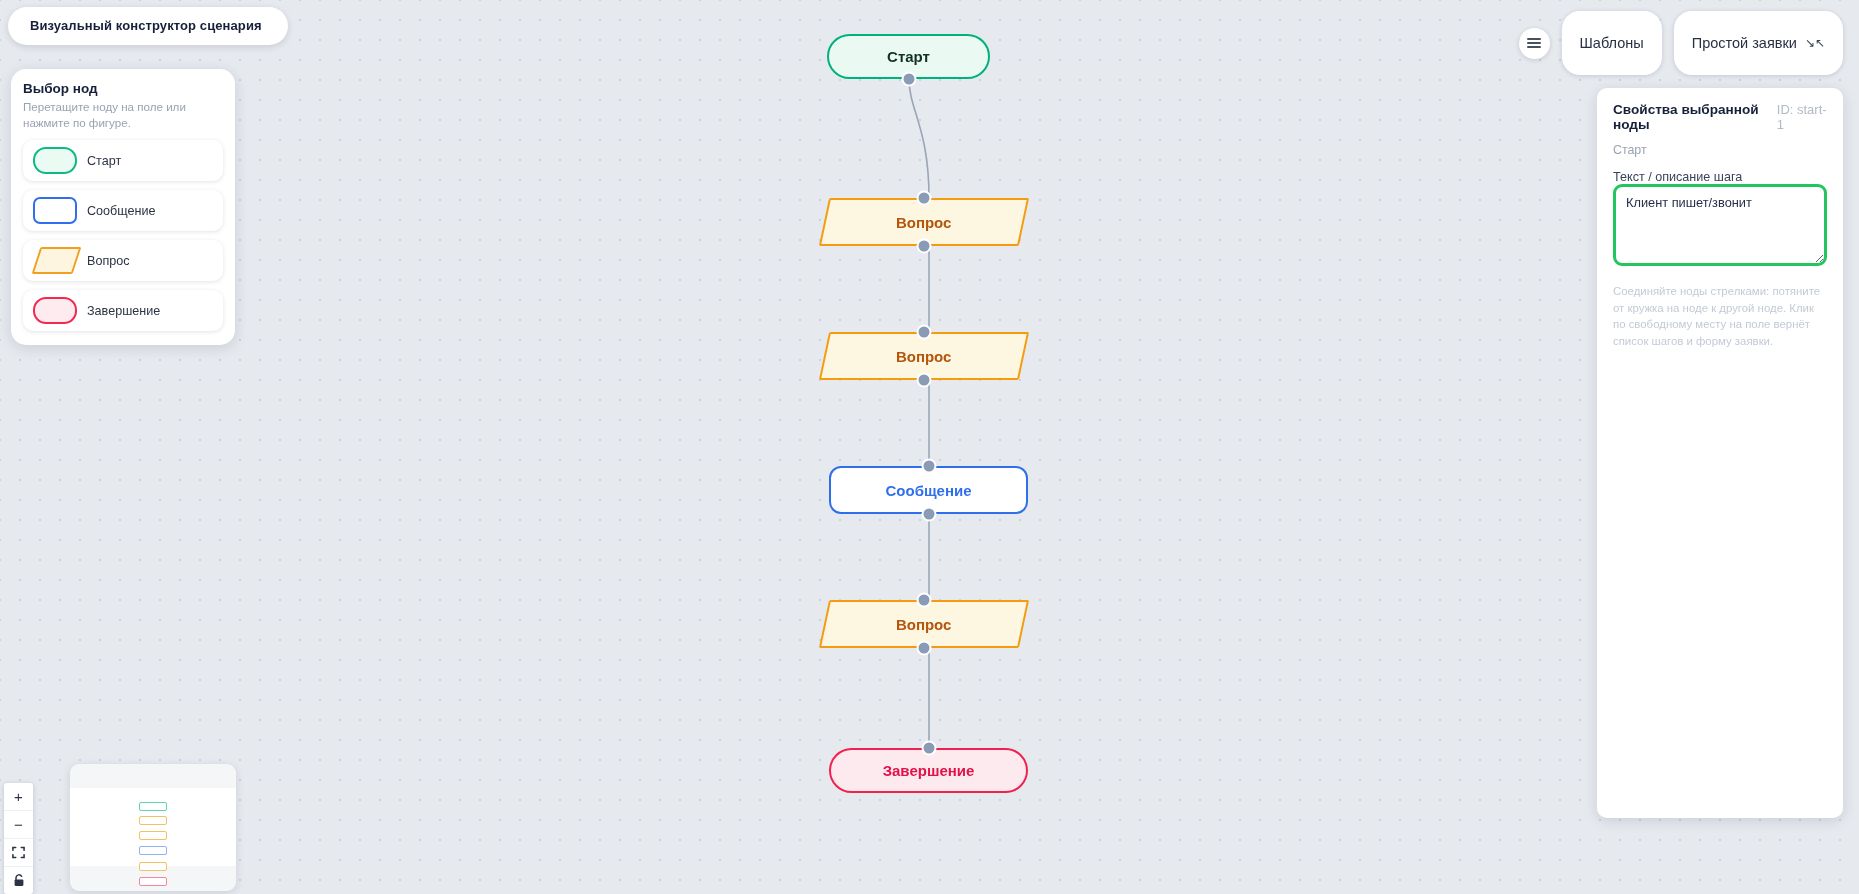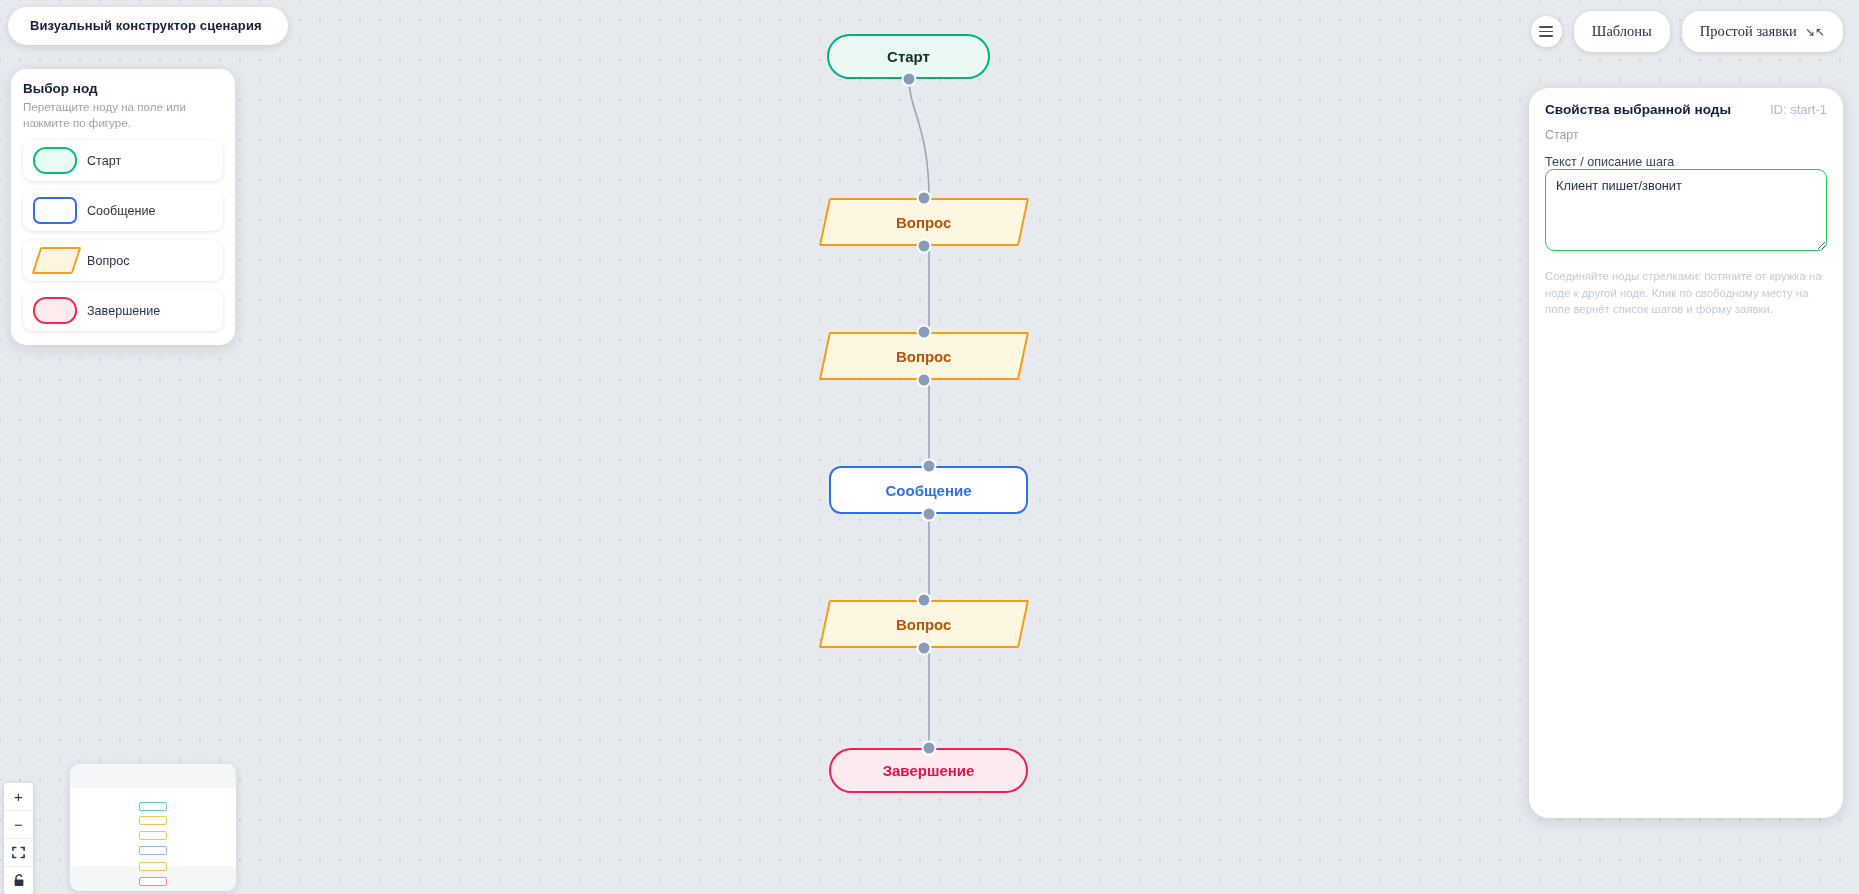--- a/index.html
+++ b/index.html
@@ -35,23 +35,23 @@
     width:31px;height:31px;border-radius:50%;
     background:#fff;box-shadow:0 1px 5px rgba(25,35,60,.16);
     display:flex;align-items:center;justify-content:center;
     cursor:pointer;border:none;
   }
   .icon-btn .bars{width:14px;display:flex;flex-direction:column;gap:2.6px;}
   .icon-btn .bars i{display:block;height:1.7px;background:#47505f;border-radius:2px;}
   .pill-btn{
     background:#fff;border:none;border-radius:18px;
     box-shadow:0 1px 5px rgba(25,35,60,.16);
-    font-family:Liberation Serif, serif;
+    font-family:Liberation Sans, sans-serif;
     font-size:14.5px;color:#273043;
-    padding:12px 18px;cursor:pointer;white-space:nowrap;
+    padding:24px 18px;cursor:pointer;white-space:nowrap;
     display:flex;align-items:center;gap:8px;text-align:right;
   }
   .pill-btn .mini-ic{font-size:12px;color:#3b4457;line-height:1;}
 
   
   .palette{
     position:absolute;left:11px;top:69px;width:200px;
     background:#fff;border-radius:15px;
     box-shadow:0 3px 14px rgba(25,35,60,.13);
     padding:12px 12px 14px 12px;z-index:35;
@@ -75,33 +75,33 @@
     transform:skewX(-18deg);border-radius:2px;width:37px;margin-left:3px;
   }
   .sw.cond{
     width:27px;height:27px;border:2px solid #9b6ef3;background:#f2ecfe;
     transform:rotate(45deg);border-radius:3px;margin-left:6px;margin-right:6px;
   }
   .sw.end{border:2px solid #f4274f;background:#fdebef;border-radius:13px;}
 
   
   .props{
-    position:absolute;right:16px;top:88px;width:314px;height:730px;
-    background:#fff;border-radius:20px;
+    position:absolute;right:16px;top:88px;width:246px;height:730px;
+    background:#fff;border-radius:10px;
     box-shadow:0 3px 14px rgba(25,35,60,.13);
     padding:14px 16px;z-index:35;box-sizing:border-box;
   }
   .props-head{display:flex;align-items:baseline;justify-content:space-between;}
   .props-head h3{margin:0;font-size:13.6px;font-weight:bold;color:#16203a;}
   .props-id{font-size:13px;color:#b2bac8;}
   .props-type{font-size:12.4px;color:#9aa3b2;margin-top:11px;}
   .props-lbl{font-size:12.6px;color:#39425a;margin-top:13px;}
   .props-ta{
     width:100%;height:82px;box-sizing:border-box;resize:vertical;
-    border:1px solid #22c55e;border-radius:9px;
+    border:3px solid #22c55e;border-radius:9px;
     padding:8px 10px;font-family:"Liberation Sans", sans-serif;
     font-size:12.8px;color:#26304a;outline:none;background:#fff;
   }
   .props-hint{
     font-size:11.4px;color:#c3cad7;line-height:1.45;margin-top:13px;
   }
 
   
   .node{position:absolute;z-index:20;cursor:pointer;}
   .node .shape{

